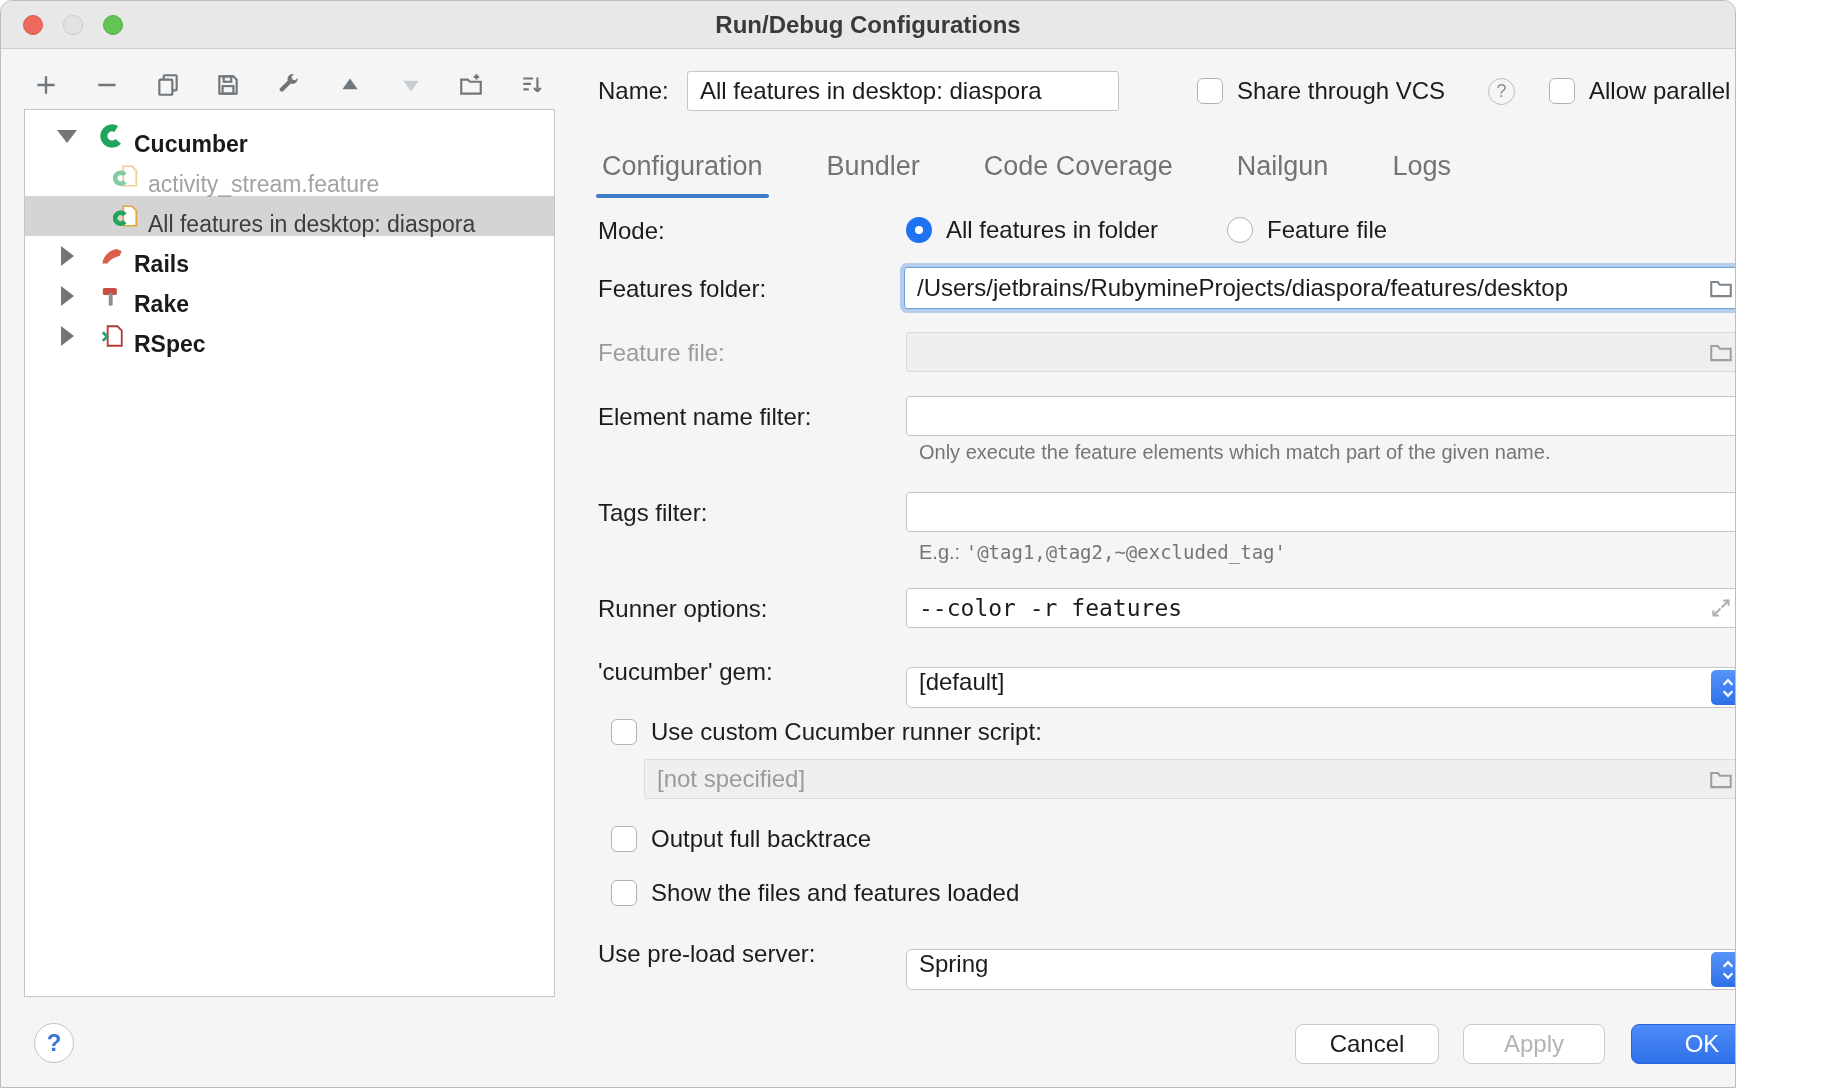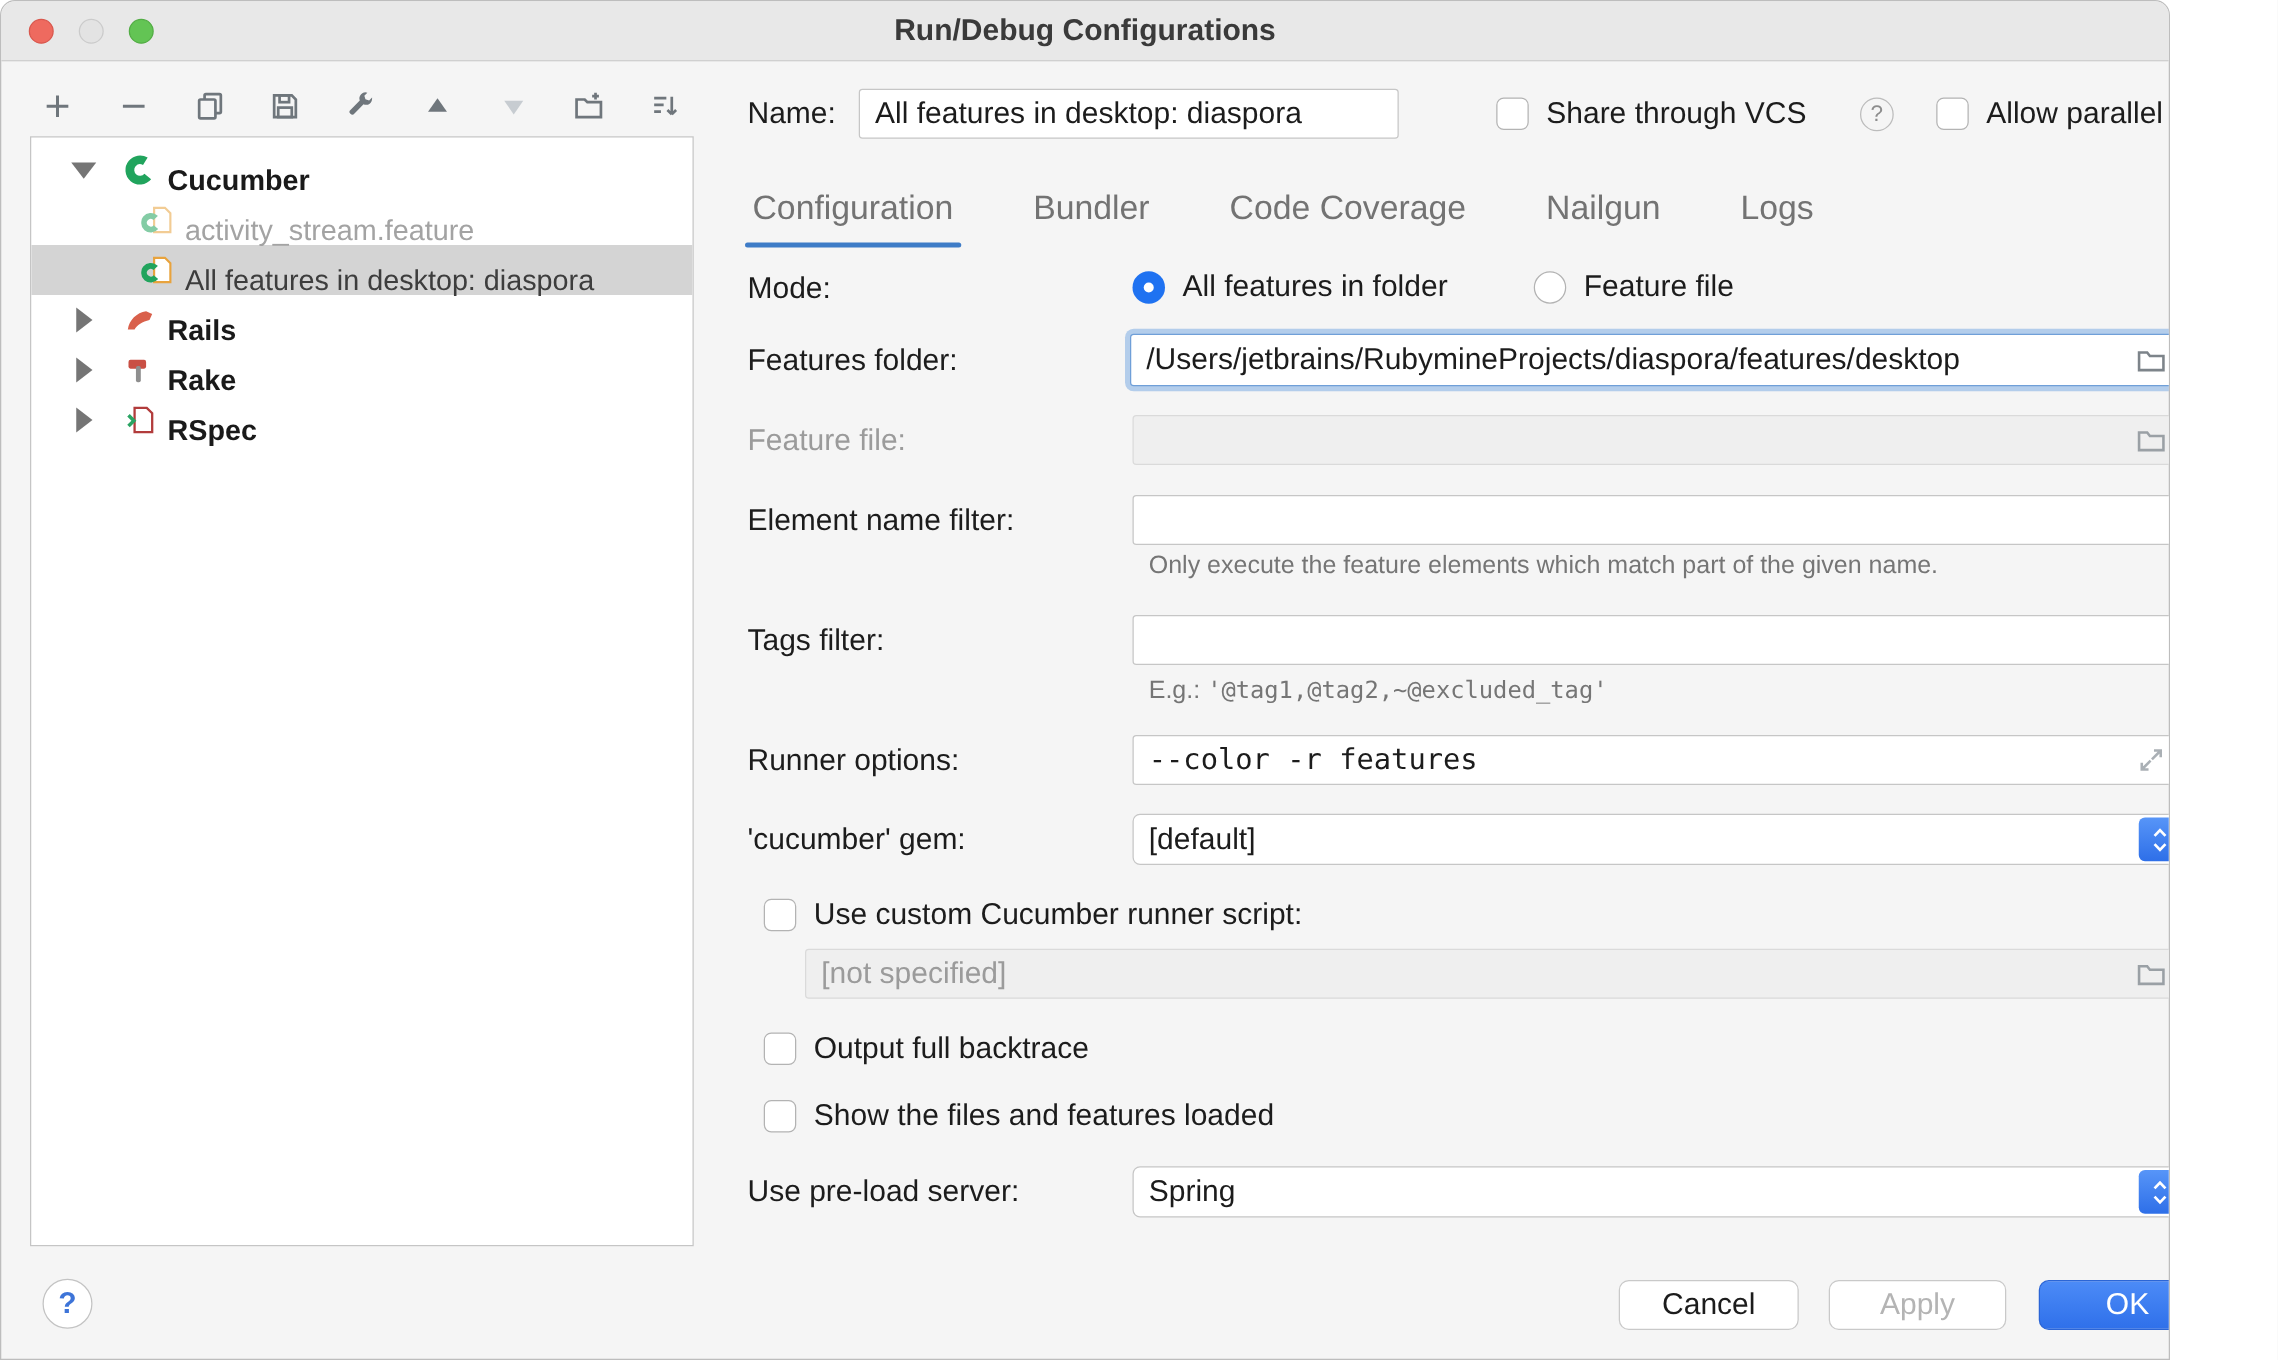--- a/index.html
+++ b/index.html
@@ -85,21 +85,21 @@
 
   .radio-opt { position:absolute; display:flex; align-items:center; gap:14px; }
   .radio { width:26px; height:26px; border-radius:50%; flex:0 0 26px; position:relative; }
   .radio.on { background:#1f72f1; }
   .radio.on::after { content:''; position:absolute; left:9px; top:9px; width:8px; height:8px;
                      border-radius:50%; background:#fff; }
   .radio.off { background:#fff; border:1.5px solid #b3b3b3; }
   .radio-opt .rlabel { font-size:24px; color:#1c1c1c; white-space:nowrap; }
 
   .dropdown { position:absolute; background:#fff; border:1px solid #c6c6c6; border-radius:6px;
-              display:flex; align-items:center; font-size:24px; color:#1c1c1c; padding:0 46px 0 12px; }
+              display:flex; align-items:flex-start; font-size:24px; color:#1c1c1c; padding:0 46px 0 12px;margin-top:16px; }
   .stepper { position:absolute; right:2px; top:2px; bottom:2px; width:33px; border-radius:5px;
              background:linear-gradient(#5795f8,#2e6fe8); display:flex; align-items:center; justify-content:center; }
   .stepper svg { width:16px; height:24px; }
 
   
   .scrollbar { position:absolute; left:1769px; top:170px; width:17px; height:842px;
                background:#d7d7d7; border-radius:9px; }
 
   
   .btn { position:absolute; top:1023px; height:40px; border-radius:8px; font-size:24px;

